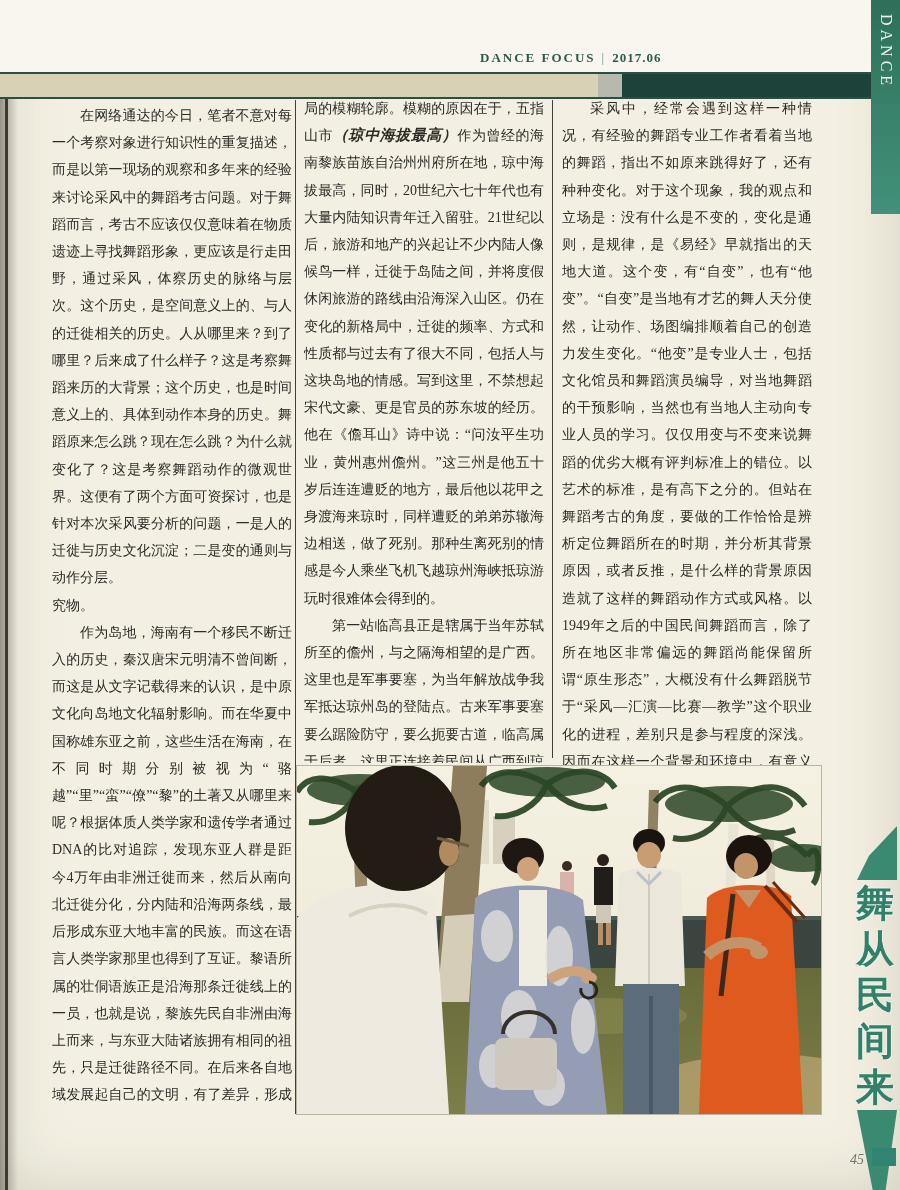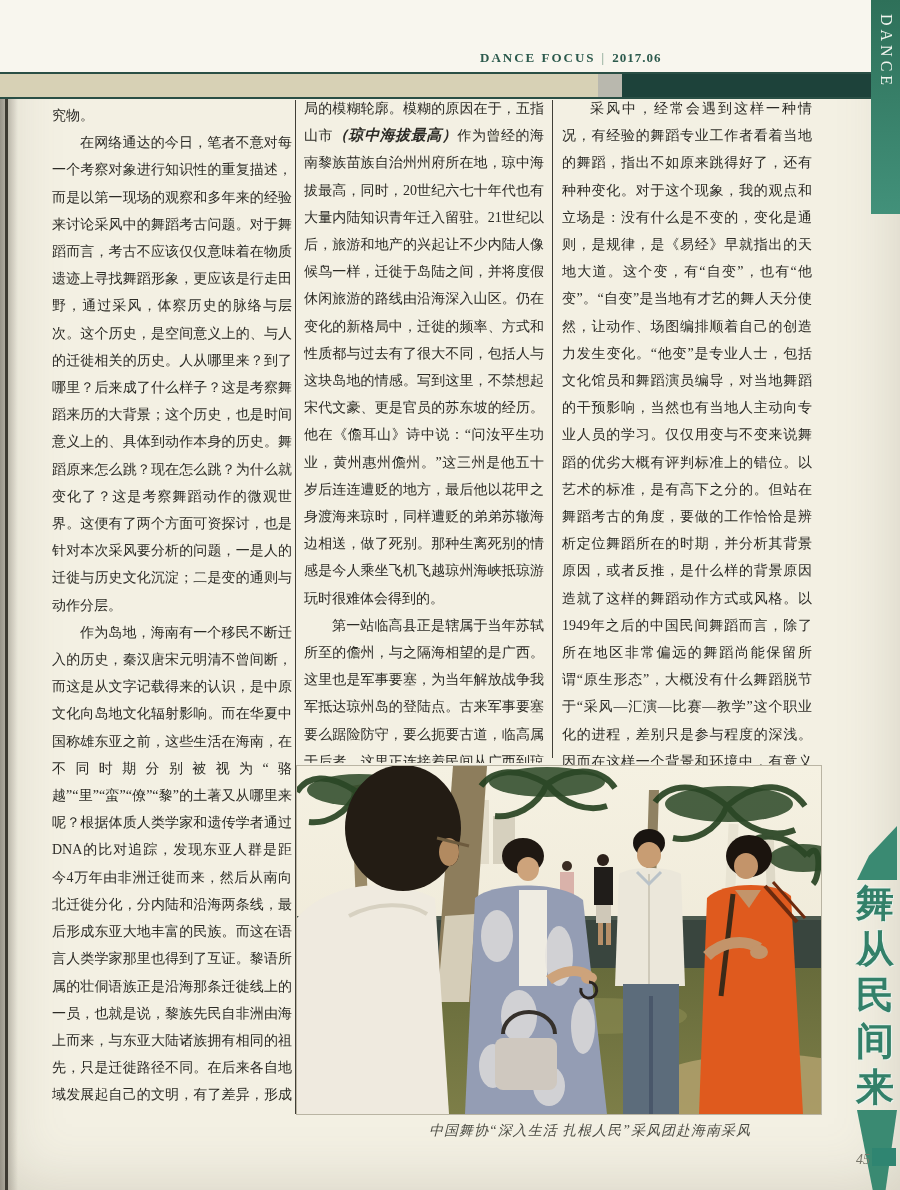--- a/index.html
+++ b/index.html
@@ -50,21 +50,21 @@
   .side-banner{position:absolute;left:853px;top:826px;width:44px;height:292px;}
   .side-banner .wedge-top{width:40px;height:54px;background:#3a8a72;margin-left:4px;
         clip-path:polygon(100% 0,100% 100%,0 100%,30% 55%);}
   .side-banner .banner-char{width:44px;height:46px;text-align:center;font-weight:bold;
         font-size:38px;line-height:46px;color:#338069;
         text-shadow:1px 1px 0 #e9f2ec, -1px -1px 0 #e9f2ec;}
   .side-banner .wedge-bottom{width:40px;height:118px;background:#3a8a72;margin-left:4px;
         clip-path:polygon(0 0,100% 0,58% 100%);}
   
   .folio{position:absolute;left:838px;top:1148px;width:60px;height:24px;}
-  .folio .num{position:absolute;left:12px;top:4px;font-style:italic;font-size:14px;color:#77766a;margin-left:6px;}
+  .folio .num{position:absolute;left:12px;top:4px;font-style:italic;font-size:14px;color:#77766a;}
   .folio .sq{position:absolute;left:34px;top:0;width:24px;height:18px;background:#2f8571;}
 </style>
 </head>
 <body>
 
 <div class="page">
 
   <div class="spine-shadow"></div>
   <div class="spine-line"></div>
   <div class="corner-tab t1"></div>
@@ -79,22 +79,22 @@
     <div class="band-beige"></div>
     <div class="band-gray"></div>
     <div class="band-dark"></div>
   </div>
 
   <div class="dance-tab">
     <span>DANCE</span>
   </div>
 
   <div class="col" id="col1">
+      <p class="para indent"><span>在网络通达的今日，笔者不意对每一个考察对象进行知识性的重复描述，而是以第一现场的观察和多年来的经验来讨论采风中的舞蹈考古问题。对于舞蹈而言，考古不应该仅仅意味着在物质遗迹上寻找舞蹈形象，更应该是行走田野，通过采风，体察历史的脉络与层次。这个历史，是空间意义上的、与人的迁徙相关的历史。人从哪里来？到了哪里？后来成了什么样子？这是考察舞蹈来历的大背景；这个历史，也是时间意义上的、具体到动作本身的历史。舞蹈原来怎么跳？现在怎么跳？为什么就变化了？这是考察舞蹈动作的微观世界。这便有了两个方面可资探讨，也是针对本次采风要分析的问题，一是人的迁徙与历史文化沉淀；二是变的通则与动作分层。</span></p>
       <p class="para"><span>究物。</span></p>
-      <p class="para indent"><span>在网络通达的今日，笔者不意对每一个考察对象进行知识性的重复描述，而是以第一现场的观察和多年来的经验来讨论采风中的舞蹈考古问题。对于舞蹈而言，考古不应该仅仅意味着在物质遗迹上寻找舞蹈形象，更应该是行走田野，通过采风，体察历史的脉络与层次。这个历史，是空间意义上的、与人的迁徙相关的历史。人从哪里来？到了哪里？后来成了什么样子？这是考察舞蹈来历的大背景；这个历史，也是时间意义上的、具体到动作本身的历史。舞蹈原来怎么跳？现在怎么跳？为什么就变化了？这是考察舞蹈动作的微观世界。这便有了两个方面可资探讨，也是针对本次采风要分析的问题，一是人的迁徙与历史文化沉淀；二是变的通则与动作分层。</span></p>
       <p class="para indent"><span>作为岛地，海南有一个移民不断迁入的历史，秦汉唐宋元明清不曾间断，而这是从文字记载得来的认识，是中原文化向岛地文化辐射影响。而在华夏中国称雄东亚之前，这些生活在海南，在不同时期分别被视为“骆越”“里”“蛮”“僚”“黎”的土著又从哪里来呢？根据体质人类学家和遗传学者通过DNA的比对追踪，发现东亚人群是距今4万年由非洲迁徙而来，然后从南向北迁徙分化，分内陆和沿海两条线，最后形成东亚大地丰富的民族。而这在语言人类学家那里也得到了互证。黎语所属的壮侗语族正是沿海那条迁徙线上的一员，也就是说，黎族先民自非洲由海上而来，与东亚大陆诸族拥有相同的祖先，只是迁徙路径不同。在后来各自地域发展起自己的文明，有了差异，形成汉族中心主义下的文化认识，将海南视为蛮地，成为历代贬官发配之地。唐代在海南岛设立了琼、崖、万安、儋、振5州22县，加强了中央王朝对黎族地区的控制，黎族、汉族居住格局由过去“汉在北、黎在南”逐渐演变成“汉在外、黎在内”，这种情况基本一直延续到20世纪50年代以前。</span></p>
     </div>
   <div class="col" id="col2">
       <p class="para"><span>局的模糊轮廓。模糊的原因在于，五指山市</span><span class="kai">（琼中海拔最高）</span><span>作为曾经的海南黎族苗族自治州州府所在地，琼中海拔最高，同时，20世纪六七十年代也有大量内陆知识青年迁入留驻。21世纪以后，旅游和地产的兴起让不少内陆人像候鸟一样，迁徙于岛陆之间，并将度假休闲旅游的路线由沿海深入山区。仍在变化的新格局中，迁徙的频率、方式和性质都与过去有了很大不同，包括人与这块岛地的情感。写到这里，不禁想起宋代文豪、更是官员的苏东坡的经历。他在《儋耳山》诗中说：“问汝平生功业，黄州惠州儋州。”这三州是他五十岁后连连遭贬的地方，最后他以花甲之身渡海来琼时，同样遭贬的弟弟苏辙海边相送，做了死别。那种生离死别的情感是今人乘坐飞机飞越琼州海峡抵琼游玩时很难体会得到的。</span></p>
       <p class="para indent"><span>第一站临高县正是辖属于当年苏轼所至的儋州，与之隔海相望的是广西。这里也是军事要塞，为当年解放战争我军抵达琼州岛的登陆点。古来军事要塞要么踞险防守，要么扼要古道，临高属于后者，这里正连接着民间从广西到琼州岛最近的海路。与此呼应的，黎语属于壮侗语族，也印证了这条先人海上迁徙交通的路线。在临高县黄桐镇美巢村看的盅盘舞</span></p>
     </div>
   <div class="col" id="col3">
       <p class="para indent"><span>采风中，经常会遇到这样一种情况，有经验的舞蹈专业工作者看着当地的舞蹈，指出不如原来跳得好了，还有种种变化。对于这个现象，我的观点和立场是：没有什么是不变的，变化是通则，是规律，是《易经》早就指出的天地大道。这个变，有“自变”，也有“他变”。“自变”是当地有才艺的舞人天分使然，让动作、场图编排顺着自己的创造力发生变化。“他变”是专业人士，包括文化馆员和舞蹈演员编导，对当地舞蹈的干预影响，当然也有当地人主动向专业人员的学习。仅仅用变与不变来说舞蹈的优劣大概有评判标准上的错位。以艺术的标准，是有高下之分的。但站在舞蹈考古的角度，要做的工作恰恰是辨析定位舞蹈所在的时期，并分析其背景原因，或者反推，是什么样的背景原因造就了这样的舞蹈动作方式或风格。以1949年之后的中国民间舞蹈而言，除了所在地区非常偏远的舞蹈尚能保留所谓“原生形态”，大概没有什么舞蹈脱节于“采风—汇演—比赛—教学”这个职业化的进程，差别只是参与程度的深浅。因而在这样一个背景和环境中，有意义的探讨不在于是不是“原生态”，而是探明舞蹈变化的来龙去脉。</span></p>
     </div>
   <div class="col-divider div1"></div>
@@ -211,21 +211,20 @@
       <g>
         <path d="M0,348 L0,152 C28,120 86,108 138,132 L152,348 Z" fill="#efeadf"></path>
         <path d="M52,150 C78,136 112,136 130,148" stroke="#d7d1c1" stroke-width="4" fill="none"></path>
         <ellipse cx="106" cy="62" rx="58" ry="63" fill="#231c14"></ellipse>
         <ellipse cx="152" cy="86" rx="10" ry="14" fill="#b2첩"></ellipse>
         <ellipse cx="152" cy="86" rx="10" ry="14" fill="#b28a60"></ellipse>
         <path d="M140,72 L172,80" stroke="#6d5b3e" stroke-width="3"></path>
       </g>
     </svg>
   </div>
-  <div class="caption">中国舞协“深入生活 扎根人民”采风团赴海南采风</div>
 
   <div class="side-banner">
     <div class="wedge-top"></div>
     <div id="banner-chars">
         <div class="banner-char">舞</div>
         <div class="banner-char">从</div>
         <div class="banner-char">民</div>
         <div class="banner-char">间</div>
         <div class="banner-char">来</div>
       </div>

